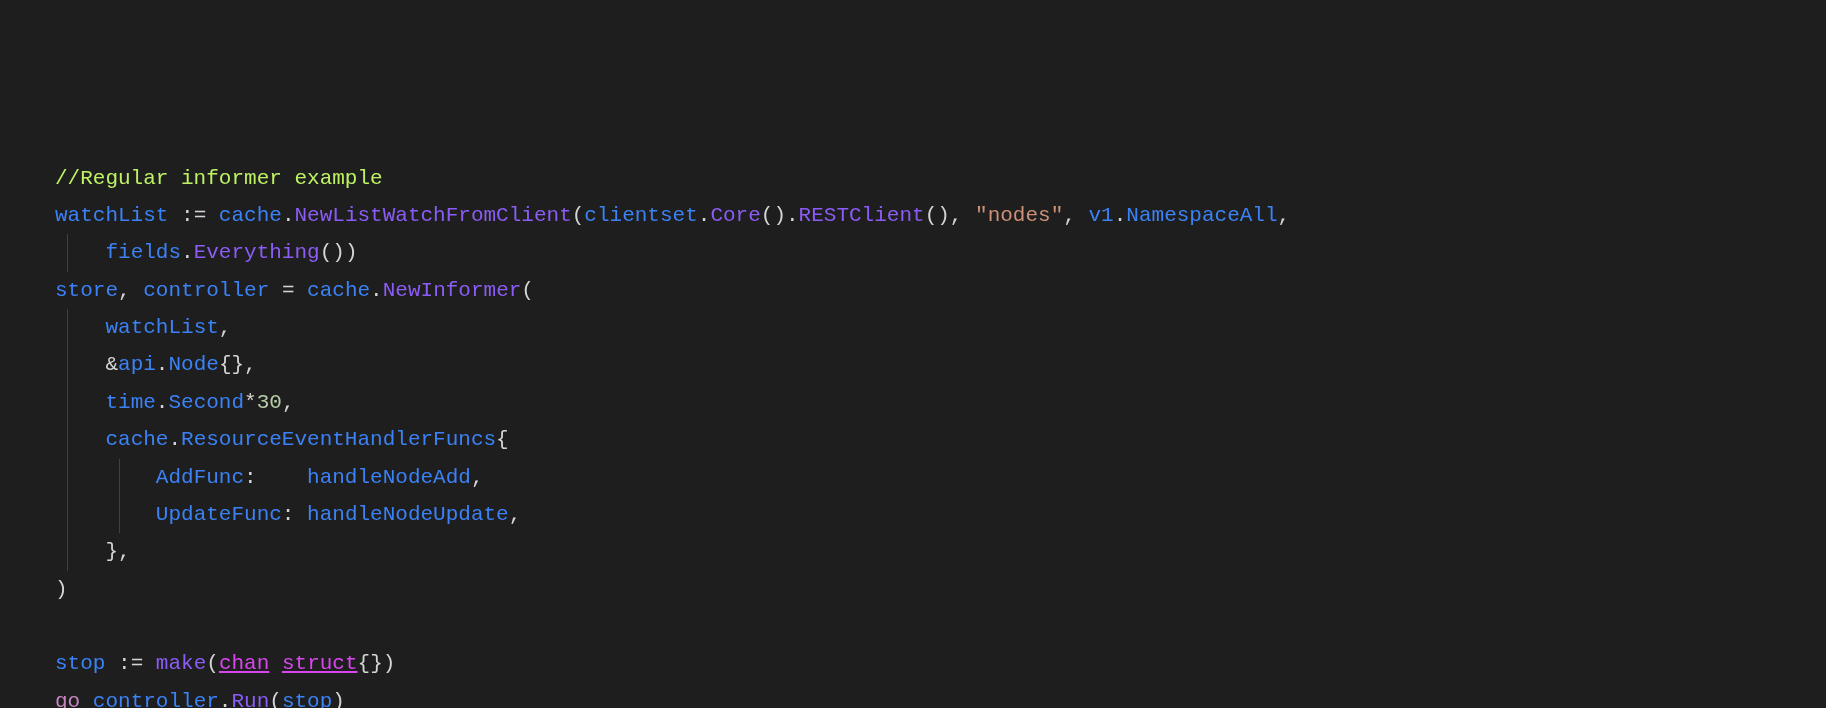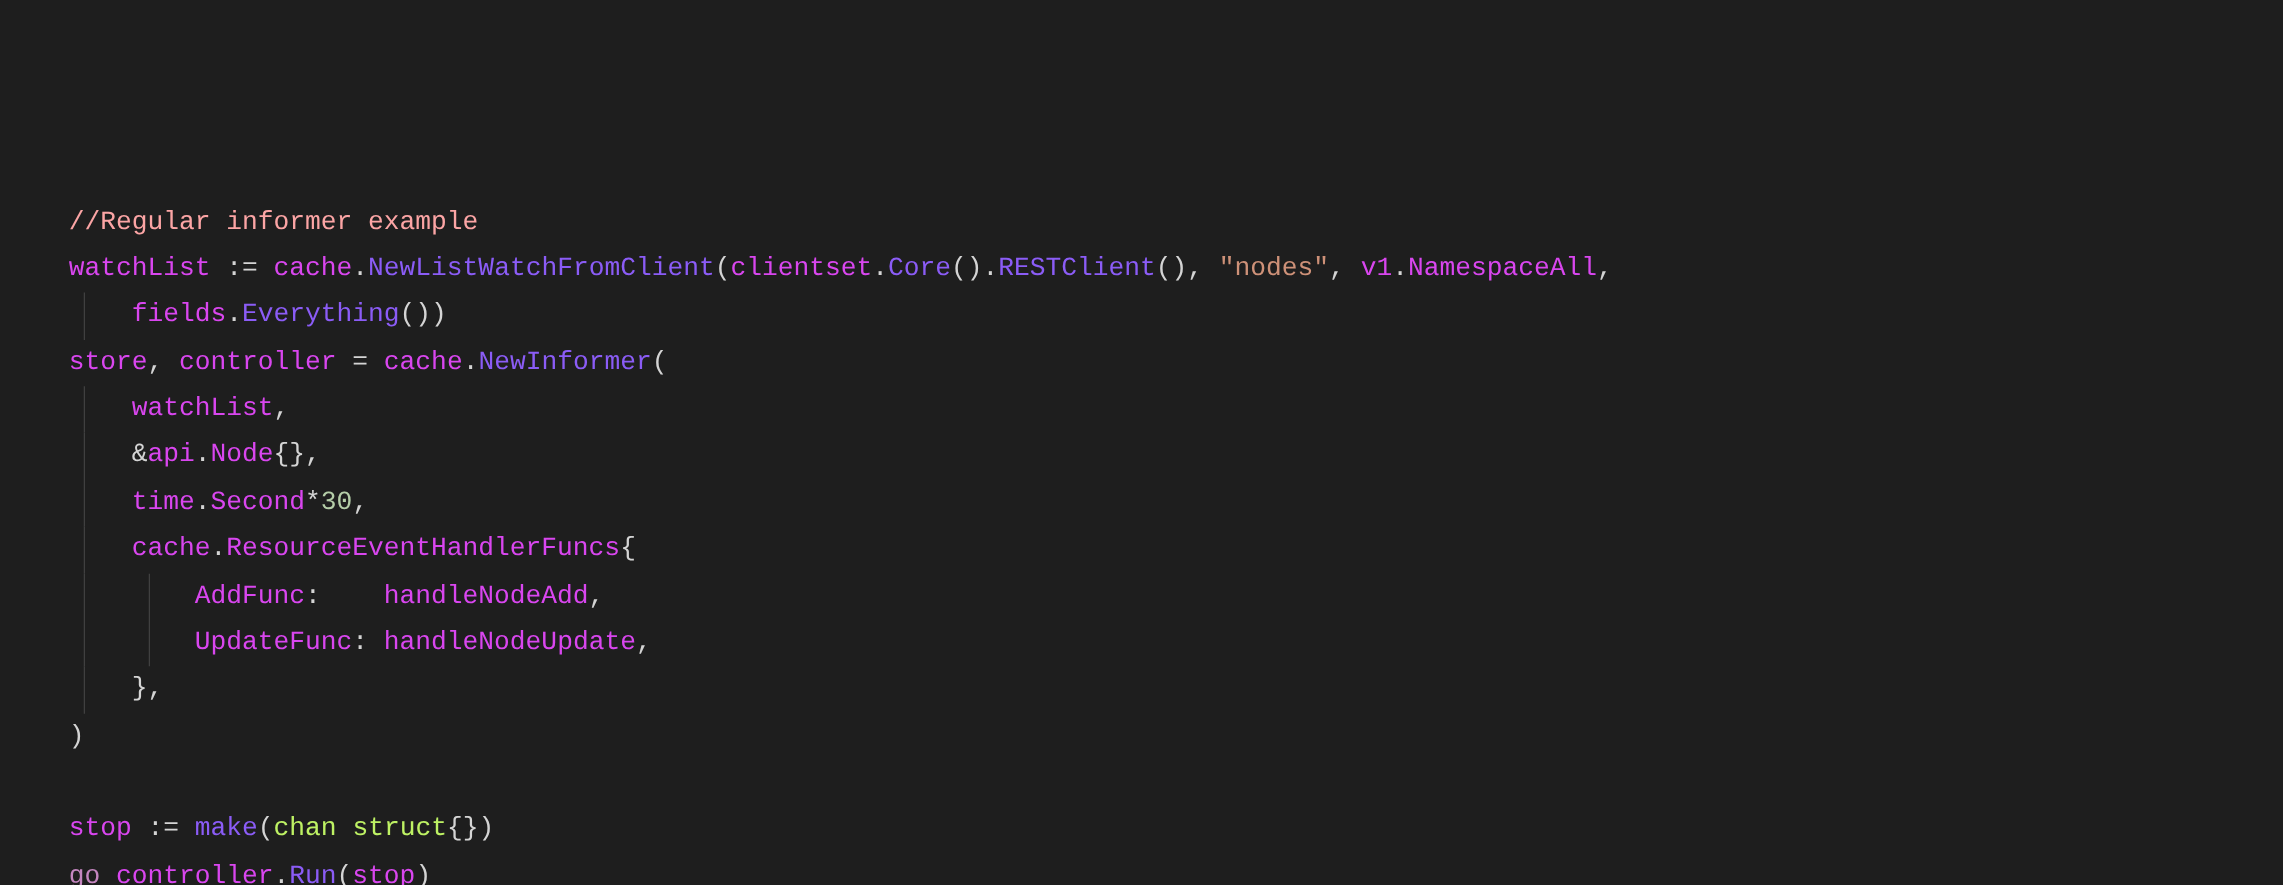--- a/index.html
+++ b/index.html
@@ -24,25 +24,25 @@
       position: relative;
     }
     .indent-guide {
       position: absolute;
       left: 0;
       top: 0;
       bottom: 0;
       width: 1px;
       background-color: #404040;
     }
-    .comment { color: #fca5a5; }
-    .identifier { color: #d946ef; }
+    .comment { color: #bef264; }
+    .identifier { color: #3b82f6; }
     .func-call { color: #8b5cf6; }
     .string { color: #ce9178; }
-    .keyword { color: #bef264; }
+    .keyword { color: #d946ef; text-decoration: underline; }
     .keyword-control { color: #c586c0; }
     .operator { color: #d4d4d4; }
     .punct { color: #d4d4d4; }
     .number { color: #b5cea8; text-align: center; }
   </style>
 </head>
 <body>
 
 
 

